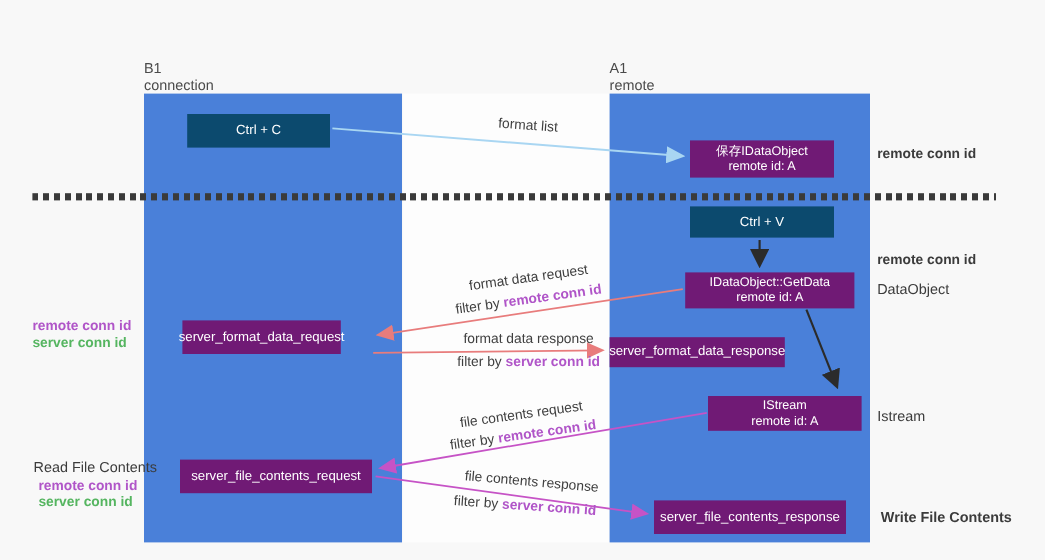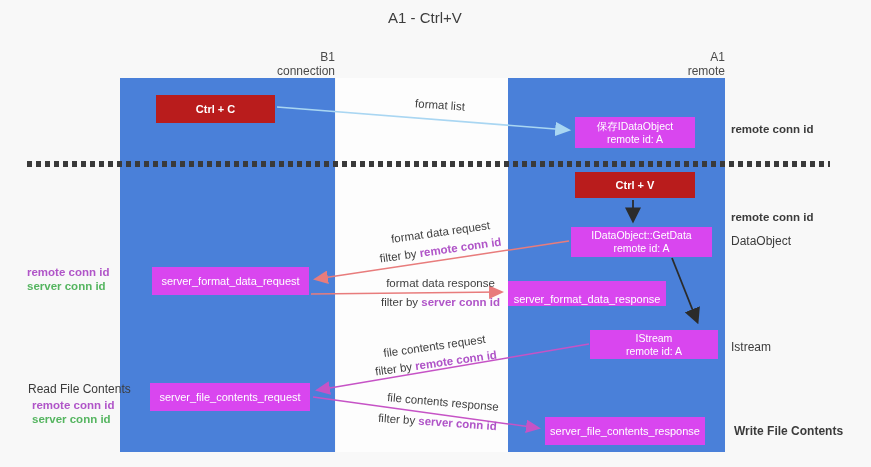--- a/index.html
+++ b/index.html
@@ -6,40 +6,40 @@
   html,body { background:#e9e9e9; }
   body { font-family:"Liberation Sans", sans-serif; }
   .stage {
     position:relative; width:871px; height:467px;
     background:#f8f8f8; overflow:hidden;
     font-family:"Liberation Sans", sans-serif;
   }
   .lane { position:absolute; left:336px; top:78px; width:172px; height:374px; background:#fdfdfd; }
   .title { position:absolute; left:300px; top:8px; width:250px; text-align:center;
            font-size:15px; color:#3d3d3d; line-height:19px; }
-  .col-header { position:absolute; top:50px; text-align:right; font-size:12px;
+  .col-header { position:absolute; top:50px; text-align:left; font-size:12px;
                 color:#4a4a4a; line-height:14px; }
   .col-header.left  { left:120px; width:215px; }
   .col-header.right { left:508px; width:217px; }
   .column { position:absolute; top:78px; height:374px; background:#4a80d9; }
   .column.left  { left:120px; width:215px; }
   .column.right { left:508px; width:217px; }
   .dashline { position:absolute; left:27px; top:161px; width:803px; height:6px;
               background:repeating-linear-gradient(90deg,#3a3a3a 0 5px, transparent 5px 9px); }
   .node { position:absolute; display:flex; flex-direction:column; align-items:center;
           justify-content:center; color:#ffffff; font-size:11px; line-height:13px;
           text-align:center; }
-  .node.green  { background:#b91c1c;font-weight:bold; }
-  .node.orange { background:#d946ef; }
+  .node.green  { background:#0c4a6e; }
+  .node.orange { background:#701a75; }
   .n-ctrl-c   { left:156px; top:95px;  width:119px; height:28px; }
   .n-save     { left:575px; top:117px; width:120px; height:31px; font-size:10.5px; }
   .n-ctrl-v   { left:575px; top:172px; width:120px; height:26px; }
   .n-getdata  { left:571px; top:227px; width:141px; height:30px; font-size:10.5px; }
-  .n-fmt-req  { left:152px; top:267px; width:157px; height:28px; }
-  .n-fmt-res  { left:508px; top:281px; width:158px; height:25px;justify-content:flex-end; }
+  .n-fmt-req  { left:152px; top:267px; width:132px; height:28px; }
+  .n-fmt-res  { left:508px; top:281px; width:146px; height:25px; }
   .n-istream  { left:590px; top:330px; width:128px; height:29px; font-size:10.5px; }
   .n-file-req { left:150px; top:383px; width:160px; height:28px; }
   .n-file-res { left:545px; top:417px; width:160px; height:28px; }
   svg.overlay { position:absolute; left:0; top:0; pointer-events:none; }
   .flow { position:absolute; font-size:11.5px; color:#3f3f3f; text-align:center; }
   .purple { color:#b055c8; font-weight:bold; }
   .greentx { color:#55b560; font-weight:bold; }
   .f-format-list { left:360px; top:99px;  width:160px; transform:rotate(4deg); }
   .f-fdr   { left:368px; top:226px; width:145px; transform:rotate(-8deg); }
   .f-fdr-f { left:358px; top:244px; width:165px; transform:rotate(-8deg); }
@@ -61,21 +61,20 @@
   .s-l-pair-2 { left:32px; top:398px; line-height:14px; font-size:11.5px; font-weight:bold; }
 </style>
 </head>
 <body>
 
 <div class="stage">
 
   <div class="lane"></div>
 
   <div class="title">
-    <div>A1 - Ctrl+V</div>
   </div>
 
   <div class="col-header left">
     <div>B1</div>
     <div>connection</div>
   </div>
   <div class="col-header right">
     <div>A1</div>
     <div>remote</div>
   </div>

